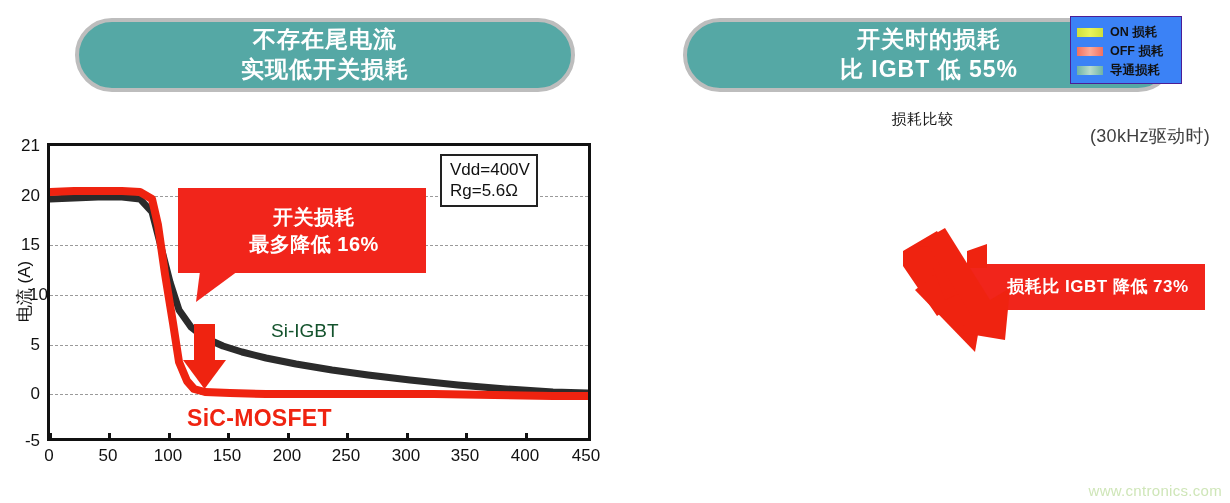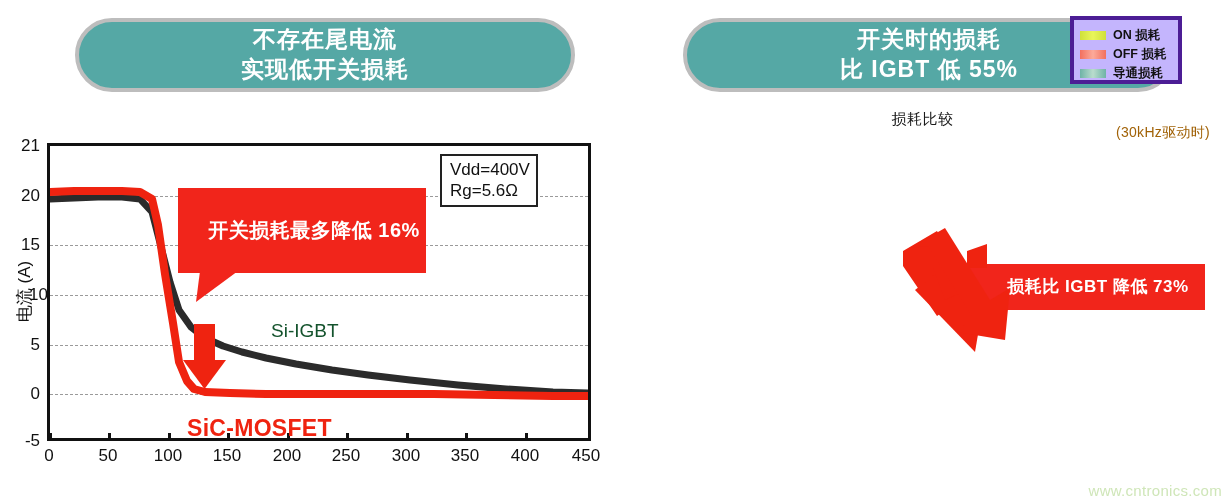--- a/index.html
+++ b/index.html
@@ -12,54 +12,54 @@
 
   
   .title-pill{position:absolute;border-radius:40px;background:#55a8a5;
       border:4px solid #bdbdbd;box-sizing:border-box;
       display:flex;align-items:center;justify-content:center;text-align:center;}
   .title-pill .t-line{color:#ffffff;font-size:23px;font-weight:600;line-height:1.30;
       letter-spacing:1px;white-space:nowrap;}
 
   .sub-caption{position:absolute;font-size:15px;color:#1a1a1a;text-align:center;
       width:100%;left:0;letter-spacing:.5px;}
-  .corner-note{position:absolute;font-size:14px;color:#a16207;letter-spacing:.3px;}
+  .corner-note{position:absolute;font-size:18px;color:#404040;letter-spacing:.3px;}
 
   
   .plot-frame{position:absolute;box-sizing:border-box;background:#fff;}
   #plot-left{left:47px;top:143px;width:544px;height:298px;border:3px solid #111;}
 
   .gridline{position:absolute;left:0;width:100%;height:0;border-top:1.5px dashed #9a9a9a;}
 
   .ytick-label{position:absolute;font-size:17px;color:#111;text-align:right;
       transform:translateY(-50%);}
   .xtick-label{position:absolute;font-size:17px;color:#111;text-align:center;
       transform:translateX(-50%);}
   .tickmark-x{position:absolute;height:8px;width:0;border-left:3px solid #111;}
 
   .axis-title{position:absolute;font-size:17px;color:#111;}
   .axis-title-v{transform-origin:50% 50%;transform:rotate(-90deg);white-space:nowrap;}
 
   
   .callout{position:absolute;background:#f1251b;color:#fff;box-sizing:border-box;
-      display:flex;flex-direction:row;align-items:center;justify-content:center;padding-left:24px;}
+      display:flex;flex-direction:column;align-items:center;justify-content:center;padding-left:24px;}
   .callout .c-line{font-size:20px;font-weight:700;line-height:1.32;white-space:nowrap;
       letter-spacing:.5px;}
 
   
   .param-box{position:absolute;border:2px solid #222;background:#fff;
       padding:3px 8px 4px 8px;box-sizing:border-box;}
   .param-box div{font-size:17px;color:#111;line-height:1.25;white-space:nowrap;}
 
   .curve-label{position:absolute;font-size:19px;white-space:nowrap;}
   .lbl-igbt{color:#14532d;}
   .lbl-sic{color:#ef2310;font-weight:700;font-size:23px;letter-spacing:.3px;}
 
   
-  .legend-box{position:absolute;background:#c4b5fd;border:4px solid #4c1d95;
+  .legend-box{position:absolute;background:#3b82f6;border:1px solid #4c1d95;
       padding:5px 8px 5px 6px;box-sizing:border-box;}
   .legend-row{display:flex;align-items:center;margin:2px 0;}
   .legend-swatch{width:26px;height:9px;margin-right:7px;display:inline-block;}
   .legend-text{font-size:12.5px;font-weight:700;color:#111;white-space:nowrap;}
 
   .watermark{position:absolute;right:8px;bottom:4px;font-size:15px;color:#cfe6b8;
       letter-spacing:.3px;}
 
   svg.overlay{position:absolute;left:0;top:0;pointer-events:none;}
 </style>
@@ -136,21 +136,21 @@
   <svg class="overlay" width="615" height="503">
     <polygon points="200,271 238,271 196,302" fill="#f1251b"></polygon>
   </svg>
 
   <div class="param-box" style="left:440px;top:154px;width:98px;height:53px;">
     <div>Vdd=400V</div>
     <div>Rg=5.6Ω</div>
   </div>
 
   <div class="curve-label lbl-igbt" style="left:271px;top:320px;">Si-IGBT</div>
-  <div class="curve-label lbl-sic" style="left:187px;top:415px;">SiC-MOSFET</div>
+  <div class="curve-label lbl-sic" style="left:187px;top:405px;">SiC-MOSFET</div>
 </div>
 
 <div class="panel" id="panel-right">
 
   <div class="title-pill" style="left:68px;top:18px;width:492px;height:74px;">
     <div>
       <div class="t-line">开关时的损耗</div>
       <div class="t-line">比 IGBT 低 55%</div>
     </div>
   </div>

